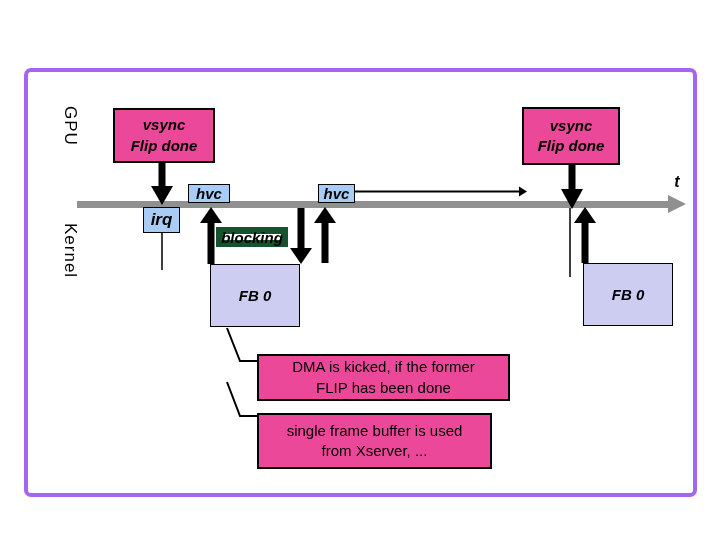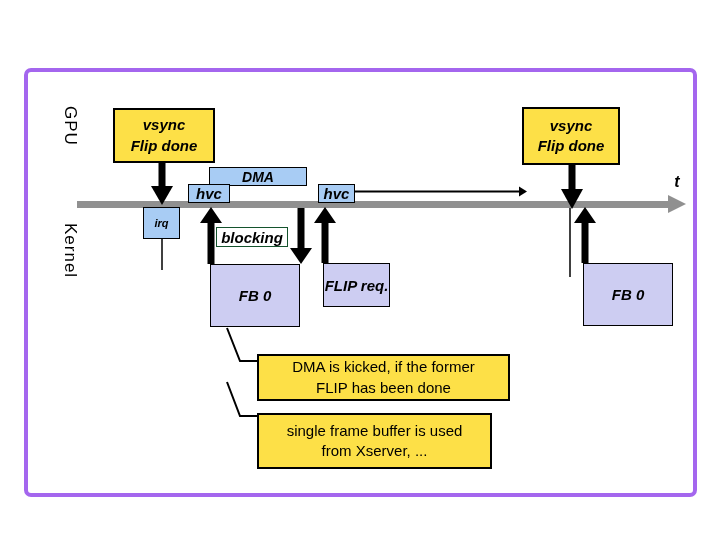--- a/index.html
+++ b/index.html
@@ -18,31 +18,31 @@
   .tl-bar{fill:var(--timeline,#909090);}
   .tl-head{fill:var(--timeline,#909090);}
   .blk{fill:var(--arrow,#000000);}
   .thin{stroke:var(--arrow,#000000);fill:none;}
   .box{
     position:absolute;box-sizing:border-box;display:flex;
     align-items:center;justify-content:center;text-align:center;
     color:#000;white-space:pre-line;
   }
   .ital{font-style:italic;font-weight:bold;}
-  .white-box{background:#fde047;border:2px solid #000;}
+  .white-box{background:#ec4899;border:2px solid #000;}
   .event{background:var(--event-fill,#a8ccf4);border:1px solid #000;}
   .buffer{background:var(--buffer-fill,#cdcdf2);border:1px solid #000;}
   .vsync1{left:113px;top:108px;width:102px;height:55px;font-size:15px;line-height:1.35;}
   .vsync2{left:522px;top:107px;width:98px;height:58px;font-size:15px;line-height:1.35;}
   .dma{left:209px;top:167px;width:98px;height:19px;font-size:14px;}
   .hvc1{left:188px;top:184px;width:42px;height:19px;font-size:15px;}
   .hvc2{left:318px;top:184px;width:37px;height:19px;font-size:15px;}
-  .irq{left:143px;top:207px;width:37px;height:32px;font-size:11px;}
+  .irq{left:143px;top:207px;width:37px;height:26px;font-size:17px;}
   .fws{left:527px;top:168px;width:38px;height:62px;font-size:13.5px;line-height:1.45;}
-  .blocking{left:216px;top:227px;width:72px;height:20px;font-size:15px;background:#fff;border:1px solid #14532d;}
+  .blocking{left:216px;top:227px;width:72px;height:20px;font-size:15px;background:#fff;border:7px solid #14532d;}
   .fb0l{left:210px;top:264px;width:90px;height:63px;font-size:15px;}
   .flipreq{left:323px;top:263px;width:67px;height:44px;font-size:15px;}
   .fb0r{left:583px;top:263px;width:90px;height:63px;font-size:15px;}
   .tlab{left:666px;top:173px;width:22px;height:18px;font-size:16px;}
   .lane{
     position:absolute;writing-mode:vertical-rl;font-size:17px;color:#000;
     letter-spacing:1px;white-space:nowrap;
   }
   .gpu{left:60px;top:106px;}
   .kernel{left:60px;top:223px;}
@@ -91,29 +91,27 @@
   </svg>
 
   <div class="lane gpu">GPU</div>
   <div class="lane kernel">Kernel</div>
 
   <div class="box white-box ital vsync1">vsync
 Flip done</div>
   <div class="box white-box ital vsync2">vsync
 Flip done</div>
 
-  <div class="box event ital dma">DMA</div>
   <div class="box event ital hvc1">hvc</div>
   <div class="box event ital hvc2">hvc</div>
   <div class="box event ital irq">irq</div>
 
   <div class="box ital blocking">blocking</div>
 
   <div class="box buffer ital fb0l">FB 0</div>
-  <div class="box buffer ital flipreq">FLIP req.</div>
   <div class="box buffer ital fb0r">FB 0</div>
 
   <div class="box ital tlab">t</div>
 
   <div class="box white-box callout co1">DMA is kicked, if the former
 FLIP has been done</div>
   <div class="box white-box callout co2">single frame buffer is used
 from Xserver, ...</div>
 
 </div>

